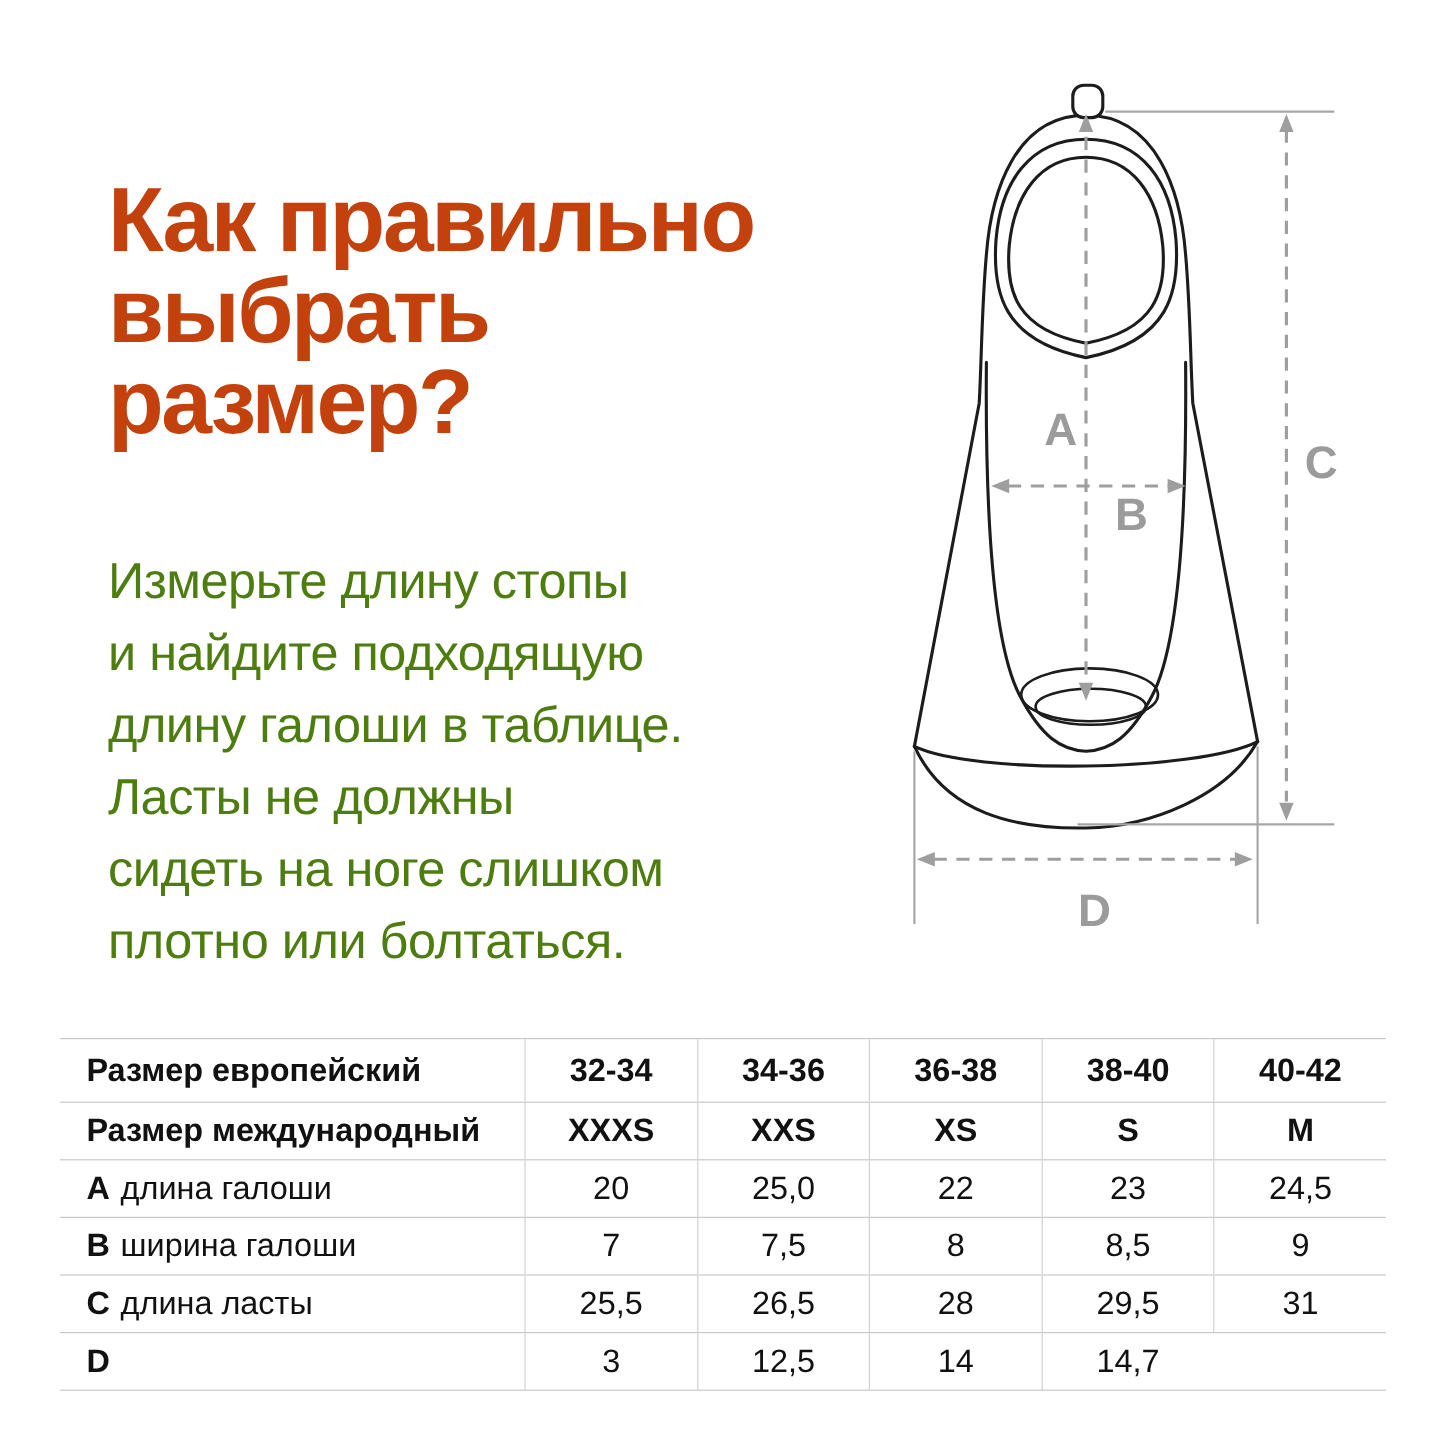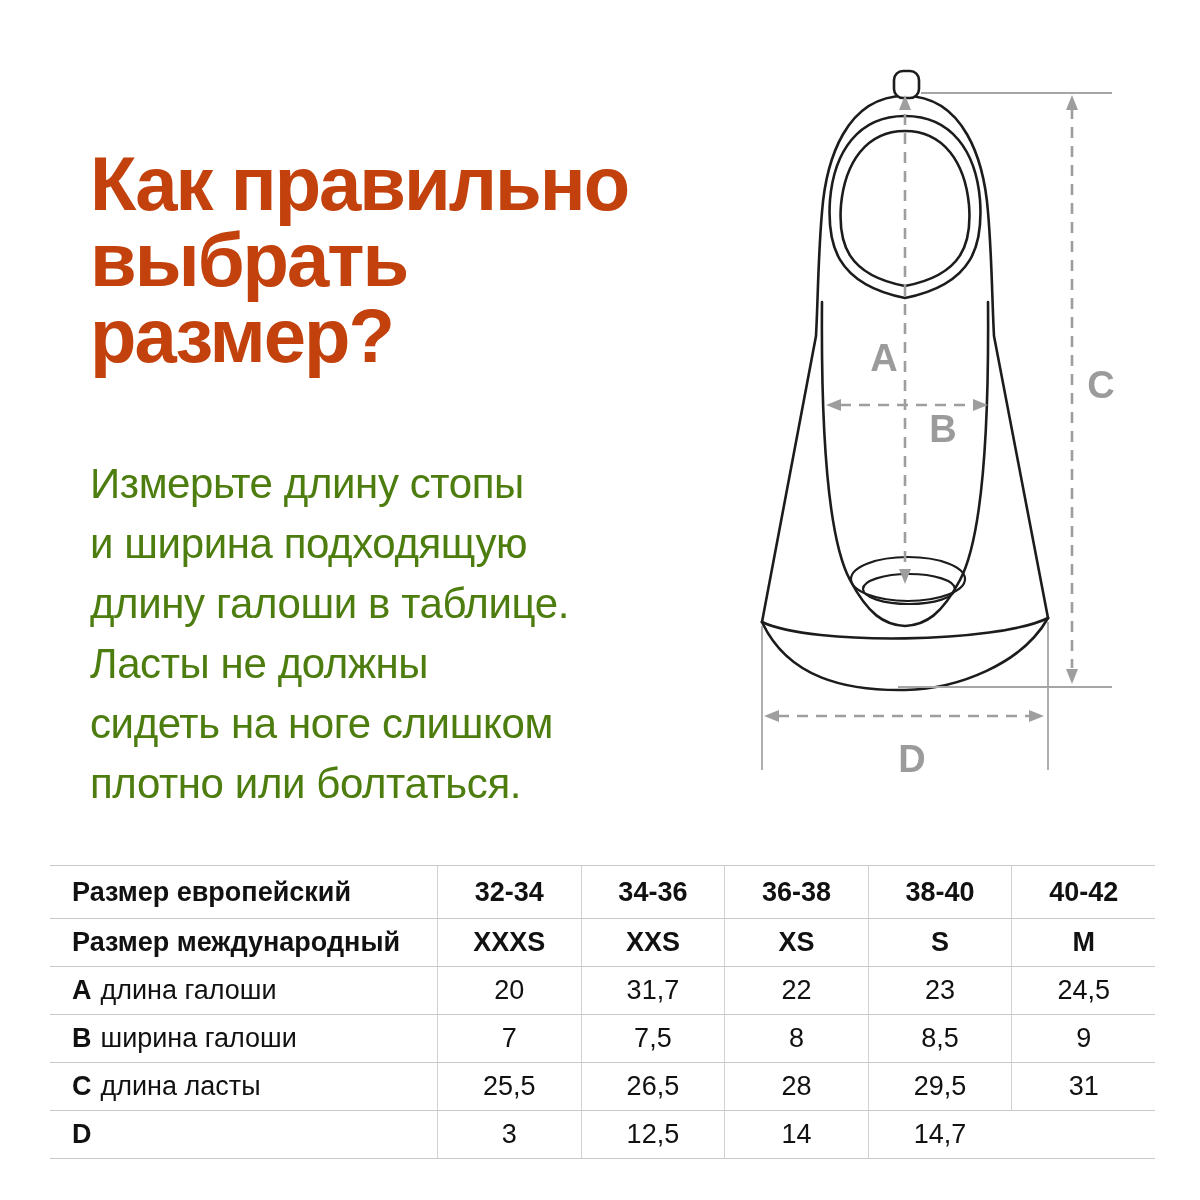--- a/index.html
+++ b/index.html
@@ -36,21 +36,21 @@
 <body>
 
 <div class="abs headline">
   <div>Как правильно</div>
   <div>выбрать</div>
   <div>размер?</div>
 </div>
 
 <div class="abs intro">
   <div>Измерьте длину стопы</div>
-  <div>и ширина подходящую</div>
+  <div>и найдите подходящую</div>
   <div>длину галоши в таблице.</div>
   <div>Ласты не должны</div>
   <div>сидеть на ноге слишком</div>
   <div>плотно или болтаться.</div>
 </div>
 
 <svg class="abs fin-svg" viewBox="720 60 460 740" xmlns="http://www.w3.org/2000/svg">
 
   <g stroke="#1c1c1c" stroke-width="2.6" fill="none" stroke-linecap="round" stroke-linejoin="round">
     <path d="M 762,622 L 816,336 C 818,300 818,258 822,212 C 826,160 846,96 905,96
@@ -123,21 +123,21 @@
     <div class="cell-val">S</div>
     <div class="cell-val">M</div>
   </div>
 
   <div class="t-row">
     <div class="cell-label">
       <span class="pfx">A</span>
       <span>длина галоши</span>
     </div>
     <div class="cell-val">20</div>
-    <div class="cell-val">31,7</div>
+    <div class="cell-val">25,0</div>
     <div class="cell-val">22</div>
     <div class="cell-val">23</div>
     <div class="cell-val">24,5</div>
   </div>
 
   <div class="t-row">
     <div class="cell-label">
       <span class="pfx">B</span>
       <span>ширина галоши</span>
     </div>

